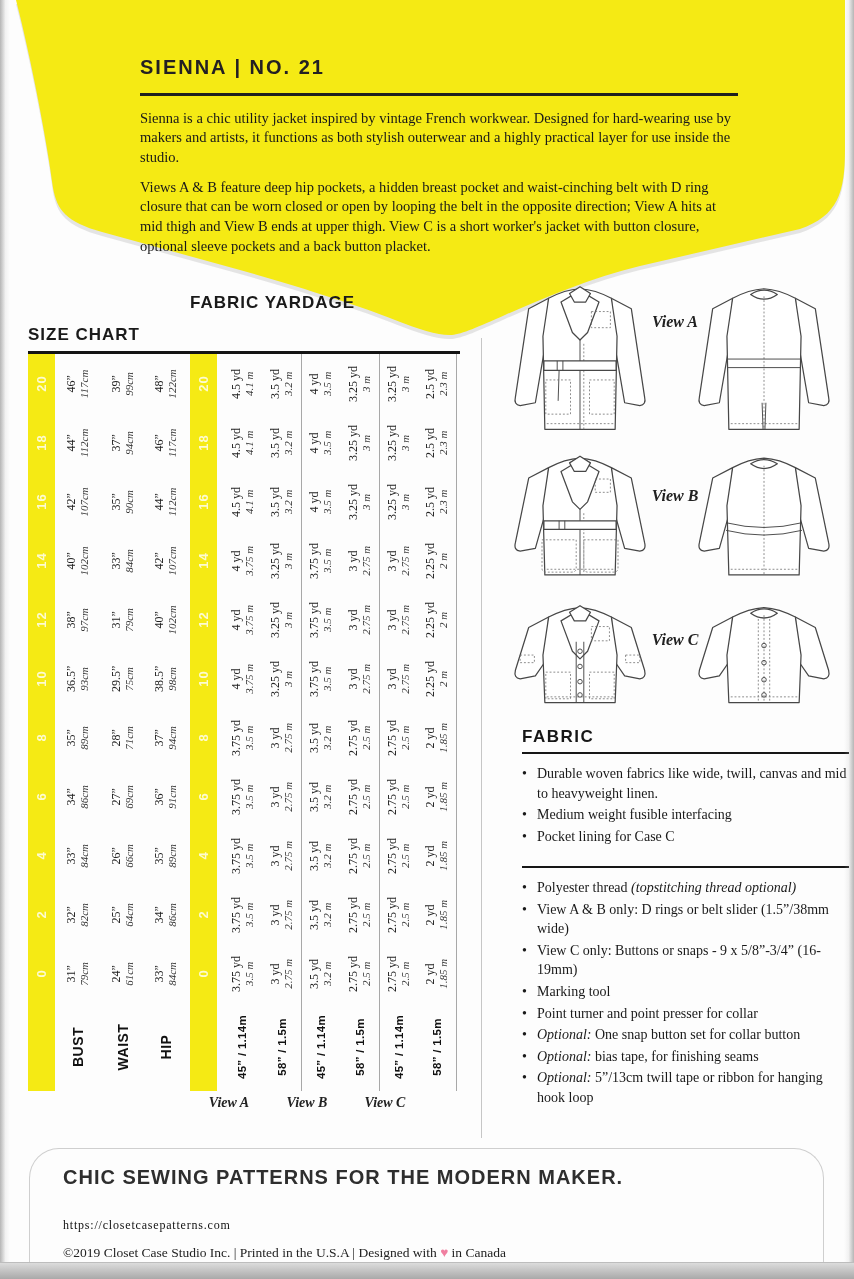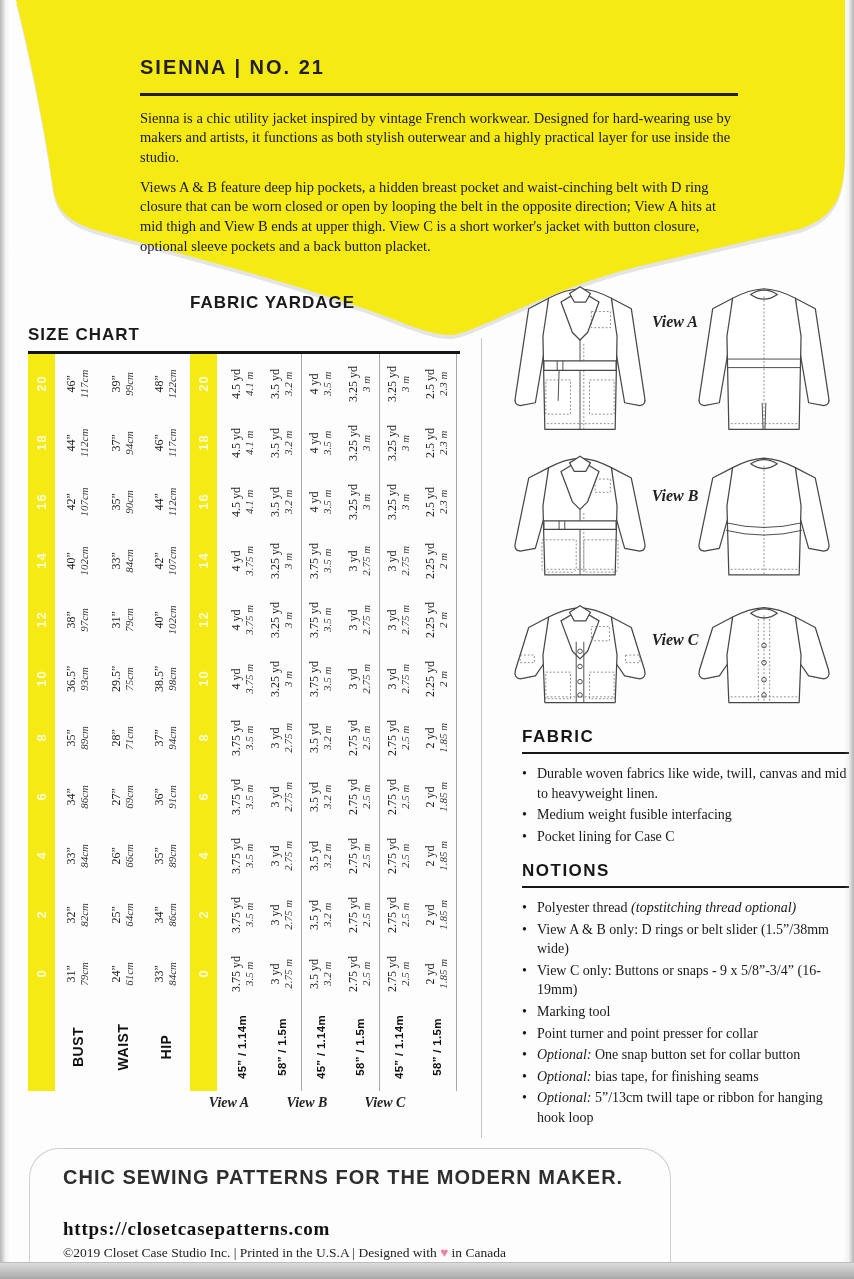--- a/index.html
+++ b/index.html
@@ -46,24 +46,24 @@
   .view-row{position:absolute;left:0;width:345px;}
   .view-row svg{position:absolute;top:0;}
   .ill-label{position:absolute;left:130px;width:90px;text-align:center;font-family:"Liberation Serif",serif;font-style:italic;font-weight:bold;font-size:16px;color:#222;}
   .section{position:absolute;left:2px;width:327px;margin-left:20px;}
   .sec-heading{font-size:17px;font-weight:bold;letter-spacing:1.5px;color:#161616;}
   .sec-rule{height:2px;background:#161616;margin-top:5px;margin-bottom:10px;}
   .bullet-item{display:flex;font-family:"Liberation Serif",serif;font-size:14px;line-height:1.4;color:#191919;margin-bottom:2px;}
   .bullet-item .b{flex:none;width:15px;}
   .bullet-item .it{font-style:italic;}
   
-  #footer{position:absolute;left:29px;top:1148px;width:642px;height:116px;border:1.5px solid #cfcfcf;border-bottom:none;border-radius:30px 30px 0 0;z-index:2;box-sizing:border-box;}
+  #footer{position:absolute;left:29px;top:1148px;width:795px;height:116px;border:1.5px solid #cfcfcf;border-bottom:none;border-radius:30px 30px 0 0;z-index:2;box-sizing:border-box;}
   .tagline{position:absolute;left:33px;top:17px;font-size:20px;font-weight:bold;letter-spacing:1px;color:#2e2e2e;}
   .visit{position:absolute;left:33px;top:48px;font-family:"Liberation Serif",serif;font-size:15px;color:#1d1d1d;}
-  .url{position:absolute;left:33px;top:69px;font-family:"Liberation Serif",serif;font-weight:bold;font-size:19px;letter-spacing:0.8px;color:#111;}
+  .url{position:absolute;left:33px;top:69px;font-family:"Liberation Serif",serif;font-weight:normal;font-size:12px;letter-spacing:0.8px;color:#111;}
   .copyright{position:absolute;left:33px;top:96px;font-family:"Liberation Serif",serif;font-size:13.5px;color:#222;}
   .heart{color:#f07fa0;}
   
   #edge-left{position:absolute;left:0;top:0;bottom:0;width:10px;z-index:50;
     background:linear-gradient(to right,rgba(110,110,110,.5),rgba(190,190,190,.18) 55%,rgba(255,255,255,0));}
   #edge-right{position:absolute;right:0;top:0;bottom:0;width:10px;z-index:50;
     background:linear-gradient(to left,rgba(110,110,110,.5),rgba(190,190,190,.18) 55%,rgba(255,255,255,0));}
   #edge-bottom{position:absolute;left:0;right:0;bottom:0;height:16px;z-index:51;
     background:linear-gradient(#dcdcdc,#a9a9a9);border-top:1px solid #bdbdbd;}
   
@@ -927,21 +927,20 @@
           <span><span>Medium weight fusible interfacing</span></span>
         </div>
         <div class="bullet-item">
           <span class="b">•</span>
           <span><span>Pocket lining for Case C</span></span>
         </div>
       </div>
   </div>
 
   <div class="section" style="top:596px;">
-    <div class="sec-heading">NOTIONS</div>
     <div class="sec-rule"></div>
     <div id="notions-list">
         <div class="bullet-item">
           <span class="b">•</span>
           <span><span>Polyester thread </span><span class="it">(topstitching thread optional)</span></span>
         </div>
         <div class="bullet-item">
           <span class="b">•</span>
           <span><span>View A &amp; B only: D rings or belt slider (1.5”/38mm wide)</span></span>
         </div>

